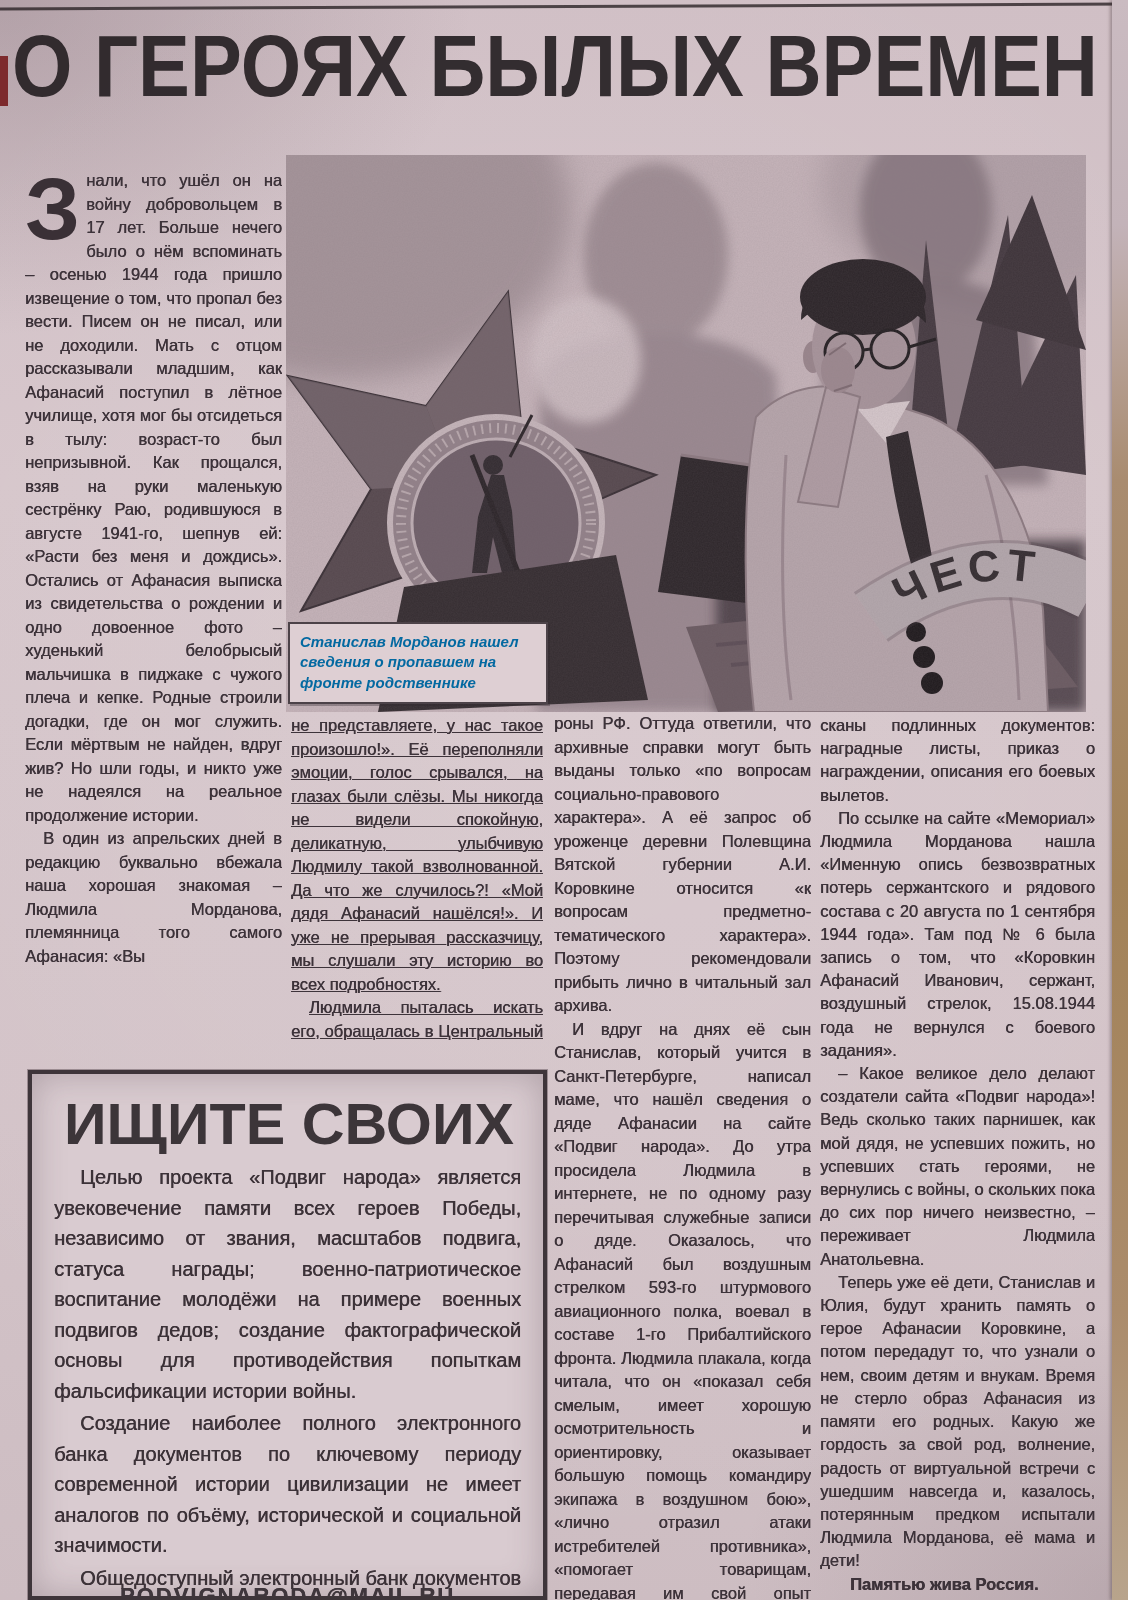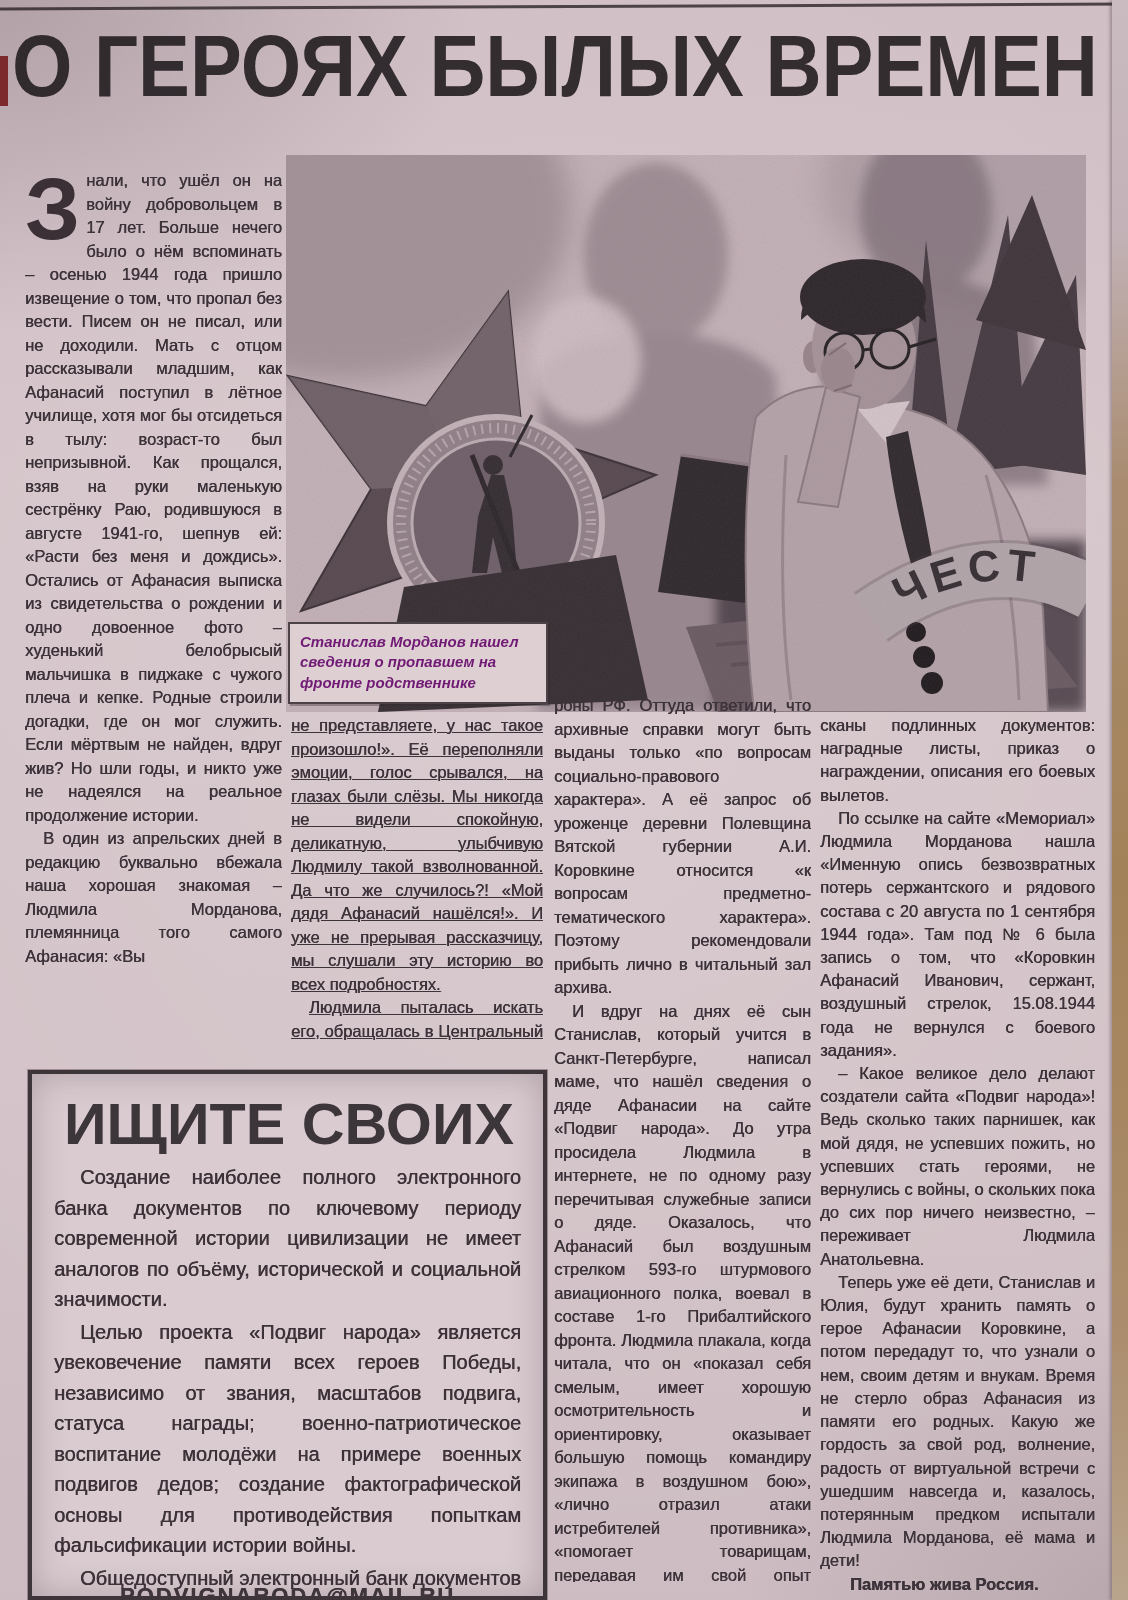--- a/index.html
+++ b/index.html
@@ -22,29 +22,29 @@
   
   .col{position:absolute;text-align:justify;font-size:16.5px;line-height:23.5px;
        text-shadow:.4px 0 0 currentColor;color:#3d333a;}
   .col p{margin:0;}
   .col p.ind{text-indent:18px;}
   .col1{left:25px;top:142px;width:257px;height:905px;overflow:hidden;}
   .lead{font-size:20px;line-height:24.6px;font-weight:bold;text-shadow:none;color:#372e34;}
   .after-lead{margin-top:27px !important;}
   .dropcap{float:left;font-size:88px;line-height:68px;font-weight:bold;margin:6px 6px 0 0;color:#3a3036;text-shadow:none;}
   .col2{left:291px;top:714px;width:252px;height:332px;overflow:hidden;text-decoration:underline;}
-  .col3{left:554px;top:694px;width:257px;height:888px;overflow:hidden;}
+  .col3{left:554px;top:712px;width:257px;height:888px;overflow:hidden;}
   .col4{left:820px;top:706px;width:275px;height:894px;overflow:hidden;line-height:23.2px;margin-top:8px;}
   .closer{font-weight:bold;text-indent:30px;}
   
   .photo{position:absolute;left:286px;top:155px;width:800px;height:557px;}
   .photo svg{display:block;}
   .caption{position:absolute;left:2px;bottom:8px;width:236px;background:#decfd3;
     border:2px solid #4c4248;padding:8px 10px 9px;font-style:italic;font-weight:bold;
-    font-size:15px;line-height:20.5px;color:#701a75;box-shadow:2px 2px 0 rgba(50,40,46,.35);}
+    font-size:15px;line-height:20.5px;color:#0369a1;box-shadow:2px 2px 0 rgba(50,40,46,.35);}
   
   .seekbox{position:absolute;left:28px;top:1070px;width:519px;height:530px;box-sizing:border-box;
     border:4px solid #3e353a;background:#d9cbd0;padding:16px 22px 0;overflow:hidden;
     box-shadow:inset 0 0 34px rgba(70,50,62,.28), 0 0 0 1px rgba(70,55,63,.4);}
   .seekbox-title{display:block;width:471px;height:62px;margin:2px auto 8px;}
   .seekbox-title text{fill:#332c30;opacity:.94;}
   .seekbox p{margin:0 0 2px;text-align:justify;font-size:20px;line-height:30.5px;
     text-indent:26px;color:#3c3238;text-shadow:.45px 0 0 currentColor;}
   .box-email{position:absolute;left:0;right:0;bottom:-13px;text-align:center;font-weight:bold;
     font-size:22px;letter-spacing:2px;color:#3f363c;text-shadow:.4px 0 0 currentColor;}
@@ -179,20 +179,20 @@
     <p class="ind">По ссылке на сайте «Мемориал» Людмила Морданова нашла «Именную опись безвозвратных потерь сержантского и рядового состава с 20 августа по 1 сентября 1944 года». Там под № 6 была запись о том, что «Коровкин Афанасий Иванович, сержант, воздушный стрелок, 15.08.1944 года не вернулся с боевого задания».</p>
     <p class="ind">– Какое великое дело делают создатели сайта «Подвиг народа»! Ведь сколько таких парнишек, как мой дядя, не успевших пожить, но успевших стать героями, не вернулись с войны, о скольких пока до сих пор ничего неизвестно, – переживает Людмила Анатольевна.</p>
     <p class="ind">Теперь уже её дети, Станислав и Юлия, будут хранить память о герое Афанасии Коровкине, а потом передадут то, что узнали о нем, своим детям и внукам. Время не стерло образ Афанасия из памяти его родных. Какую же гордость за свой род, волнение, радость от виртуальной встречи с ушедшим навсегда и, казалось, потерянным предком испытали Людмила Морданова, её мама и дети!</p>
     <p class="closer">Памятью жива Россия.</p>
   </div>
 
   <div class="seekbox">
     <svg class="seekbox-title" viewBox="0 0 471 62">
       <text x="10" y="52" font-size="58" font-weight="bold" textLength="450" lengthAdjust="spacingAndGlyphs">ИЩИТЕ СВОИХ</text>
     </svg>
+    <p>Целью проекта «Подвиг народа» является увековечение памяти всех героев Победы, независимо от звания, масштабов подвига, статуса награды; военно-патриотическое воспитание молодёжи на примере военных подвигов дедов; создание фактографической основы для противодействия попыткам фальсификации истории войны.</p>
     <p>Создание наиболее полного электронного банка документов по ключевому периоду современной истории цивилизации не имеет аналогов по объёму, исторической и социальной значимости.</p>
-    <p>Целью проекта «Подвиг народа» является увековечение памяти всех героев Победы, независимо от звания, масштабов подвига, статуса награды; военно-патриотическое воспитание молодёжи на примере военных подвигов дедов; создание фактографической основы для противодействия попыткам фальсификации истории войны.</p>
     <p>Общедоступный электронный банк документов «Подвиг народа»</p>
     <div class="box-email">PODVIGNARODA@MAIL.RU</div>
   </div>
 
   <div class="page-edge"></div>
 </div>
 
 </body></html>

